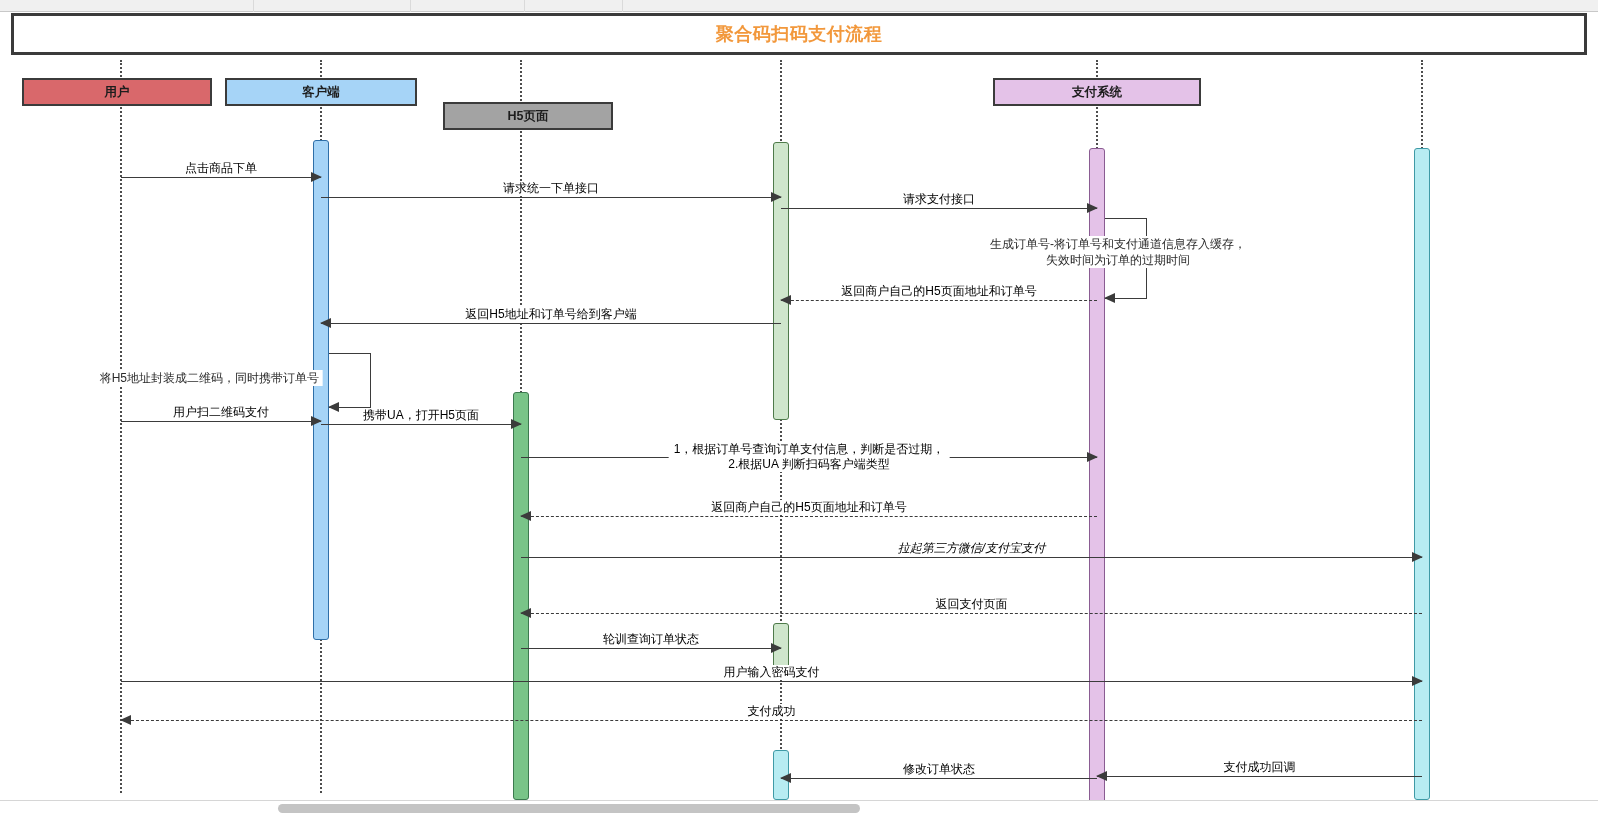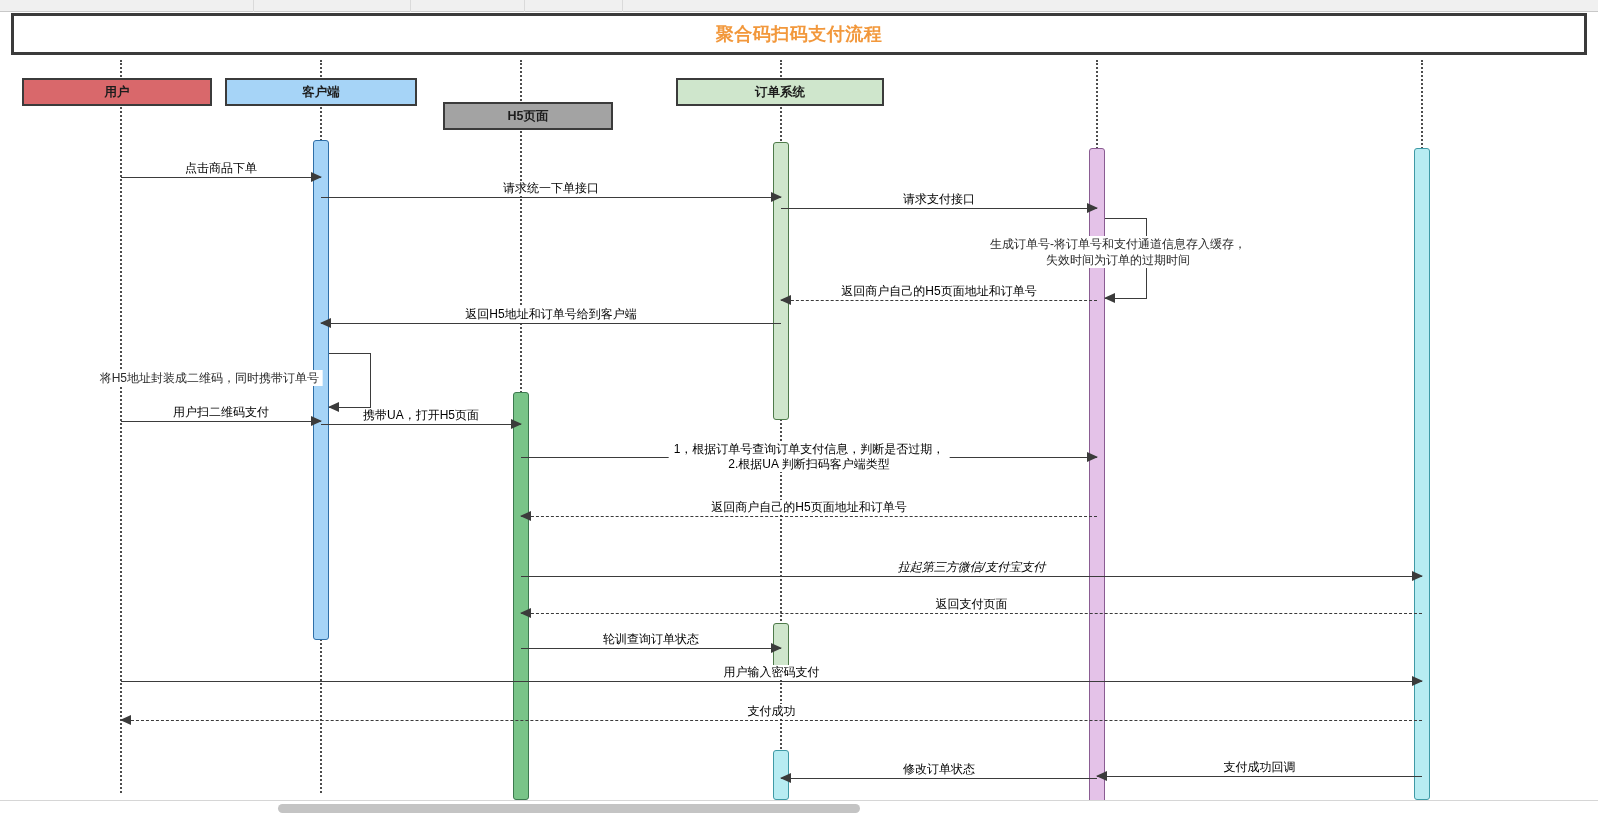--- a/index.html
+++ b/index.html
@@ -130,22 +130,22 @@
       <div class="lifeline" style="left: 1421px;"></div>
       <div class="participant" style="left: 22px; top: 18px; width: 190px; background: rgb(217, 104, 107);">
         <span>用户</span>
       </div>
       <div class="participant" style="left: 225px; top: 18px; width: 192px; background: rgb(166, 212, 247);">
         <span>客户端</span>
       </div>
       <div class="participant" style="left: 443px; top: 18px; width: 170px; background: #a3a3a3; margin-top: 24px;">
         <span>H5页面</span>
       </div>
-      <div class="participant" style="left: 676px; top: 18px; width: 208px; background: rgb(207, 230, 204);">
-        <span>订单系统</span>
+      <div class="participant" style="left: 993px; top: 18px; width: 208px; background: rgb(228, 194, 232);">
+        <span>支付系统</span>
       </div>
       <div class="activation blue" style="left: 313px; top: 80px; height: 500px;"></div>
       <div class="activation pale" style="left: 773px; top: 82px; height: 278px;"></div>
       <div class="activation purple" style="left: 1089px; top: 88px; height: 672px;"></div>
       <div class="activation green" style="left: 513px; top: 332px; height: 408px;"></div>
       <div class="activation cyan" style="left: 1414px; top: 88px; height: 652px;"></div>
       <div class="activation pale" style="left: 773px; top: 563px; height: 48px;"></div>
       <div class="activation cyan" style="left: 773px; top: 690px; height: 50px;"></div>
       <div class="msg right" style="left: 121px; width: 200px; top: 117px;">
         <div class="line"></div>
@@ -188,21 +188,21 @@
         <div class="label two-line" style="bottom: auto; transform: translate(-50%, -50%); top: 0px;">
           <div>1，根据订单号查询订单支付信息，判断是否过期，</div>
           <div>2.根据UA 判断扫码客户端类型</div>
         </div>
       </div>
       <div class="msg dashed left" style="left: 521px; width: 576px; top: 456px;">
         <div class="line"></div>
         <div class="head"></div>
         <div class="label">返回商户自己的H5页面地址和订单号</div>
       </div>
-      <div class="msg right" style="left: 521px; width: 901px; top: 516px; font-style: italic;">
+      <div class="msg right" style="left: 521px; width: 901px; top: 497px; font-style: italic;">
         <div class="line"></div>
         <div class="head"></div>
         <div class="label">拉起第三方微信/支付宝支付</div>
       </div>
       <div class="msg dashed left" style="left: 521px; width: 901px; top: 553px;">
         <div class="line"></div>
         <div class="head"></div>
         <div class="label">返回支付页面</div>
       </div>
       <div class="msg right" style="left: 521px; width: 260px; top: 588px;">

